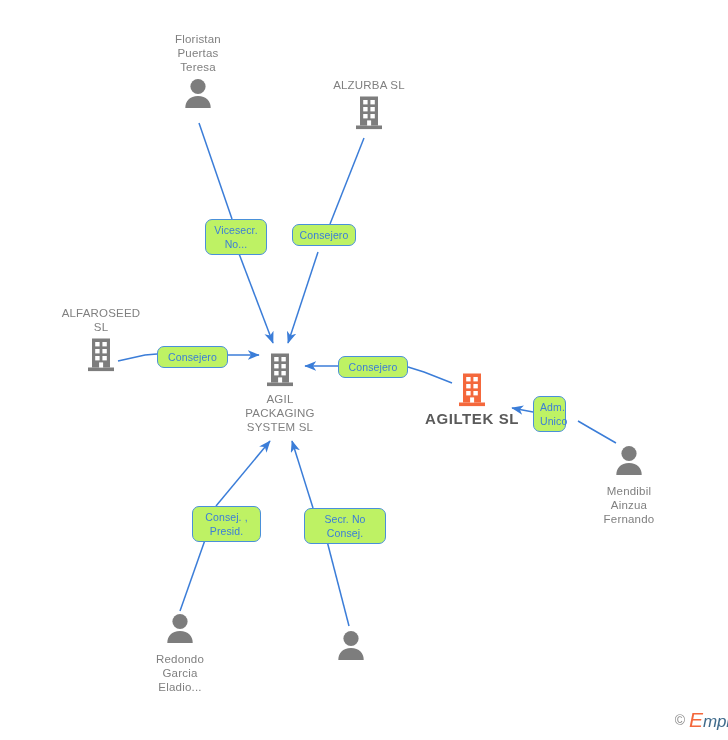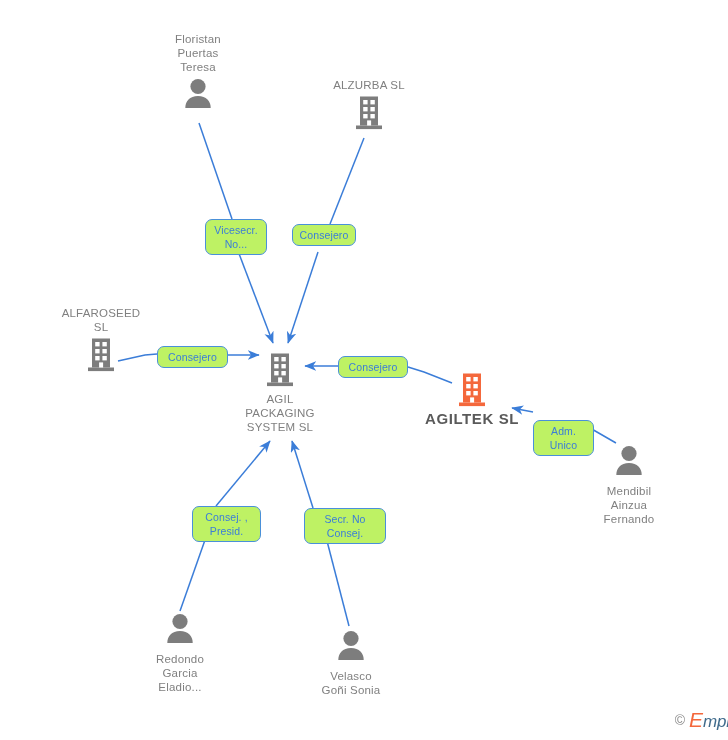--- a/index.html
+++ b/index.html
@@ -256,34 +256,32 @@
 Eladio...</span>
   </div>
 
   <div class="node node-bottom" style="left:351px; top:629px;">
     <span class="icon-wrap">
       <svg width="30" height="34" viewBox="0 0 30 34">
         <circle cx="15" cy="9.5" r="7.6" fill="#7d7d7d"></circle>
         <path d="M15 19 C6.6 19 2.3 24 2.3 31 L27.7 31 C27.7 24 23.4 19 15 19 Z" fill="#7d7d7d"></path>
       </svg>
     </span>
-    <span class="label">Velasco
-Goñi Sonia</span>
   </div>
 
   <div class="chip" style="left:205px; top:219px; width:62px;">Vicesecr.
 No...</div>
 
   <div class="chip" style="left:292px; top:224px; width:64px;">Consejero</div>
 
   <div class="chip" style="left:157px; top:346px; width:71px;">Consejero</div>
 
   <div class="chip" style="left:338px; top:356px; width:70px;">Consejero</div>
 
-  <div class="chip" style="left:533px; top:420px; width:61px;">Adm.
+  <div class="chip" style="left:533px; top:396px; width:33px;">Adm.
 Unico</div>
 
   <div class="chip" style="left:192px; top:506px; width:69px;">Consej. ,
 Presid.</div>
 
   <div class="chip" style="left:304px; top:508px; width:82px;">Secr.  No
 Consej.</div>
 
   <div id="watermark">
     <span class="copy">©</span>

